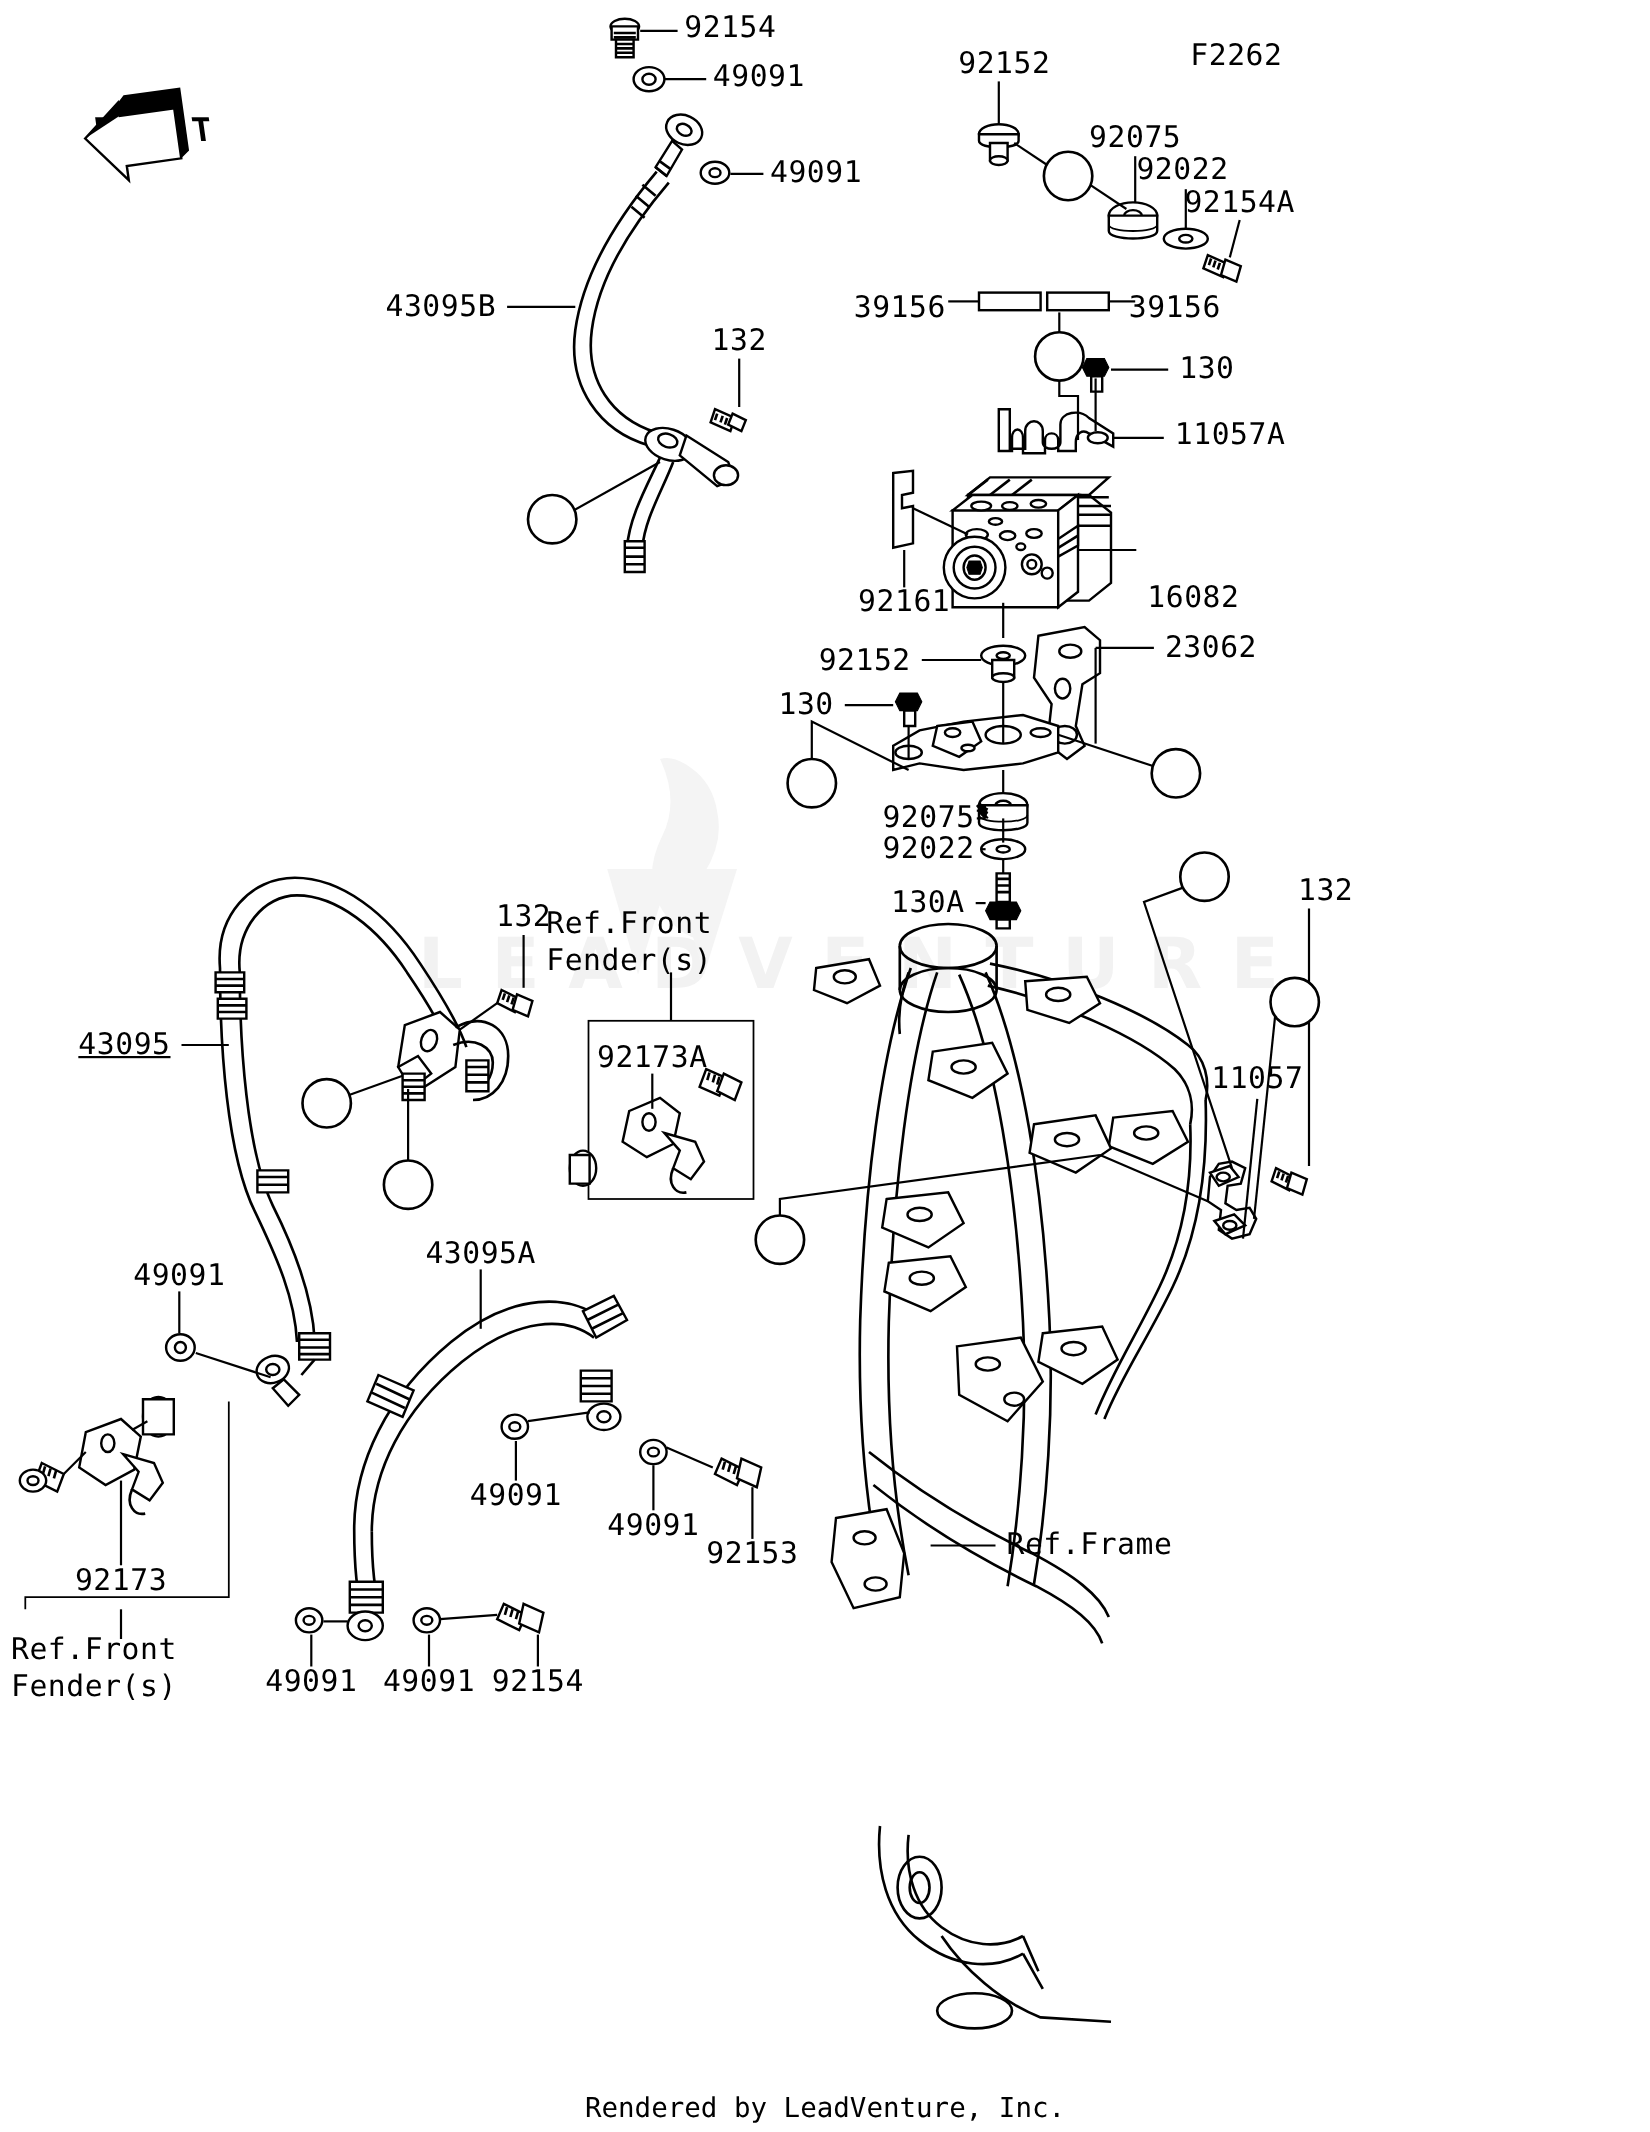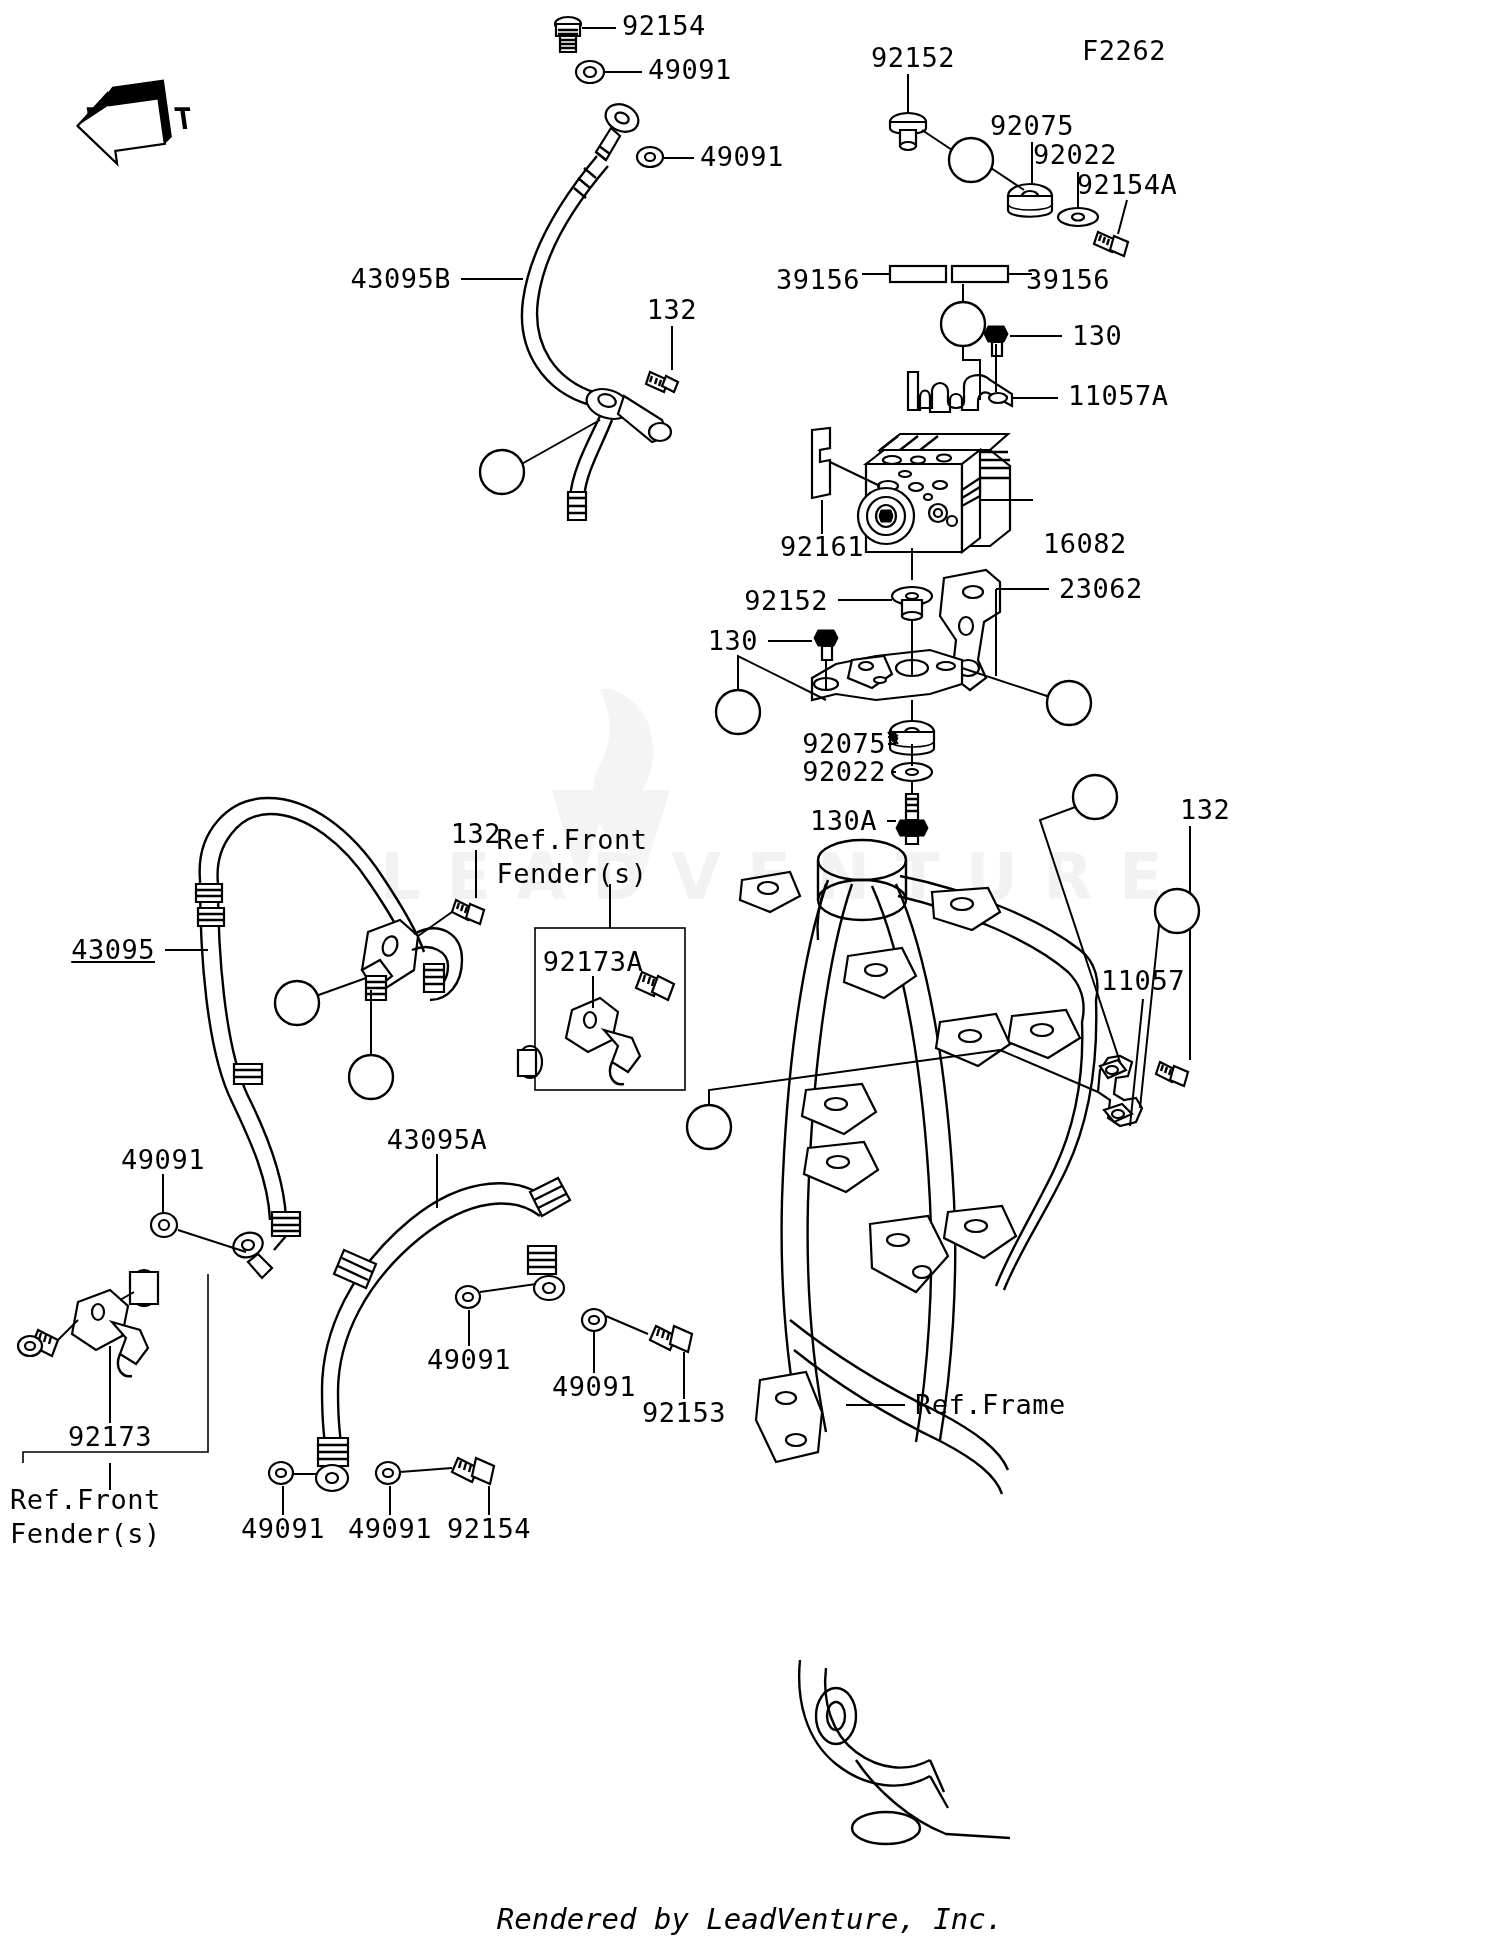--- a/index.html
+++ b/index.html
@@ -11,21 +11,21 @@
   .lbl.r{transform:translateX(-100%);}
   .lbl.c{transform:translateX(-50%);}
   svg{position:absolute;left:0;top:0;width:1500px;height:1938px;overflow:visible;}
   .ln{stroke:#000;stroke-width:2;fill:none;}
   .pt{stroke:#000;stroke-width:2.4;fill:none;}
   .thin{stroke:#000;stroke-width:1.6;fill:none;}
   .fillw{fill:#fff;stroke:#000;stroke-width:2.2;}
   .fillk{fill:#000;stroke:#000;stroke-width:1;}
   .circ{fill:#fff;stroke:#000;stroke-width:2.4;}
   .wm{position:absolute;color:#f2f2f2;font-weight:bold;user-select:none;}
-  .credit{position:absolute;font-size:29px;font-family:"DejaVu Sans Mono","Liberation Mono",monospace;font-style:italic;}
+  .credit{position:absolute;font-size:25px;font-family:"DejaVu Sans Mono","Liberation Mono",monospace;}
 </style>
 </head>
 <body>
 
 <div id="stage">
 
   <div class="wm" style="left:380px;top:840px;font-size:64px;letter-spacing:26px;font-family:'DejaVu Sans',sans-serif;">LEADVENTURE</div>
   <svg style="z-index:0;">
     <g fill="#f4f4f4" stroke="none">
       <path d="M600 690 q18 38 2 70 q-22 44 8 78 q14 16 36 18 q-26 -30 -6 -62

